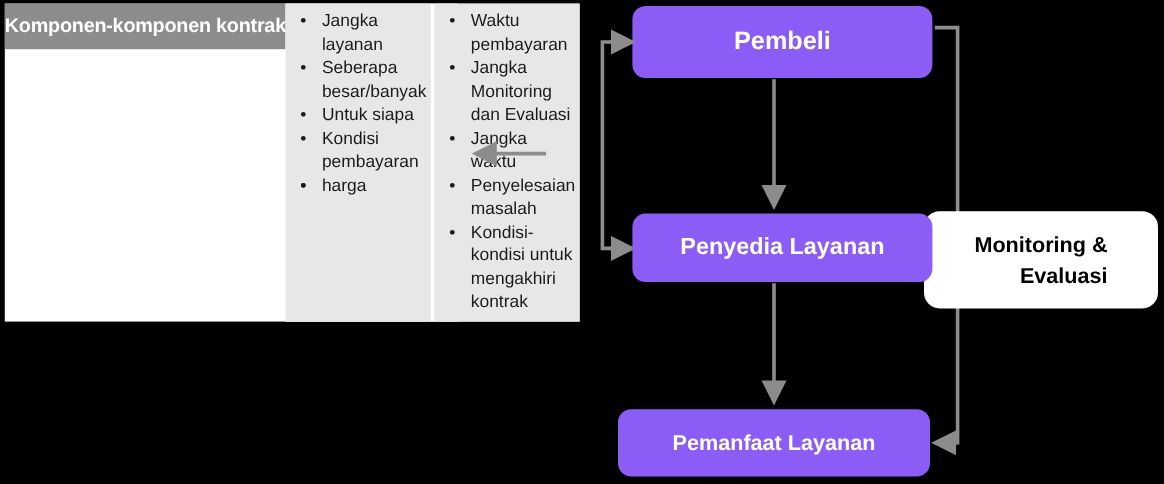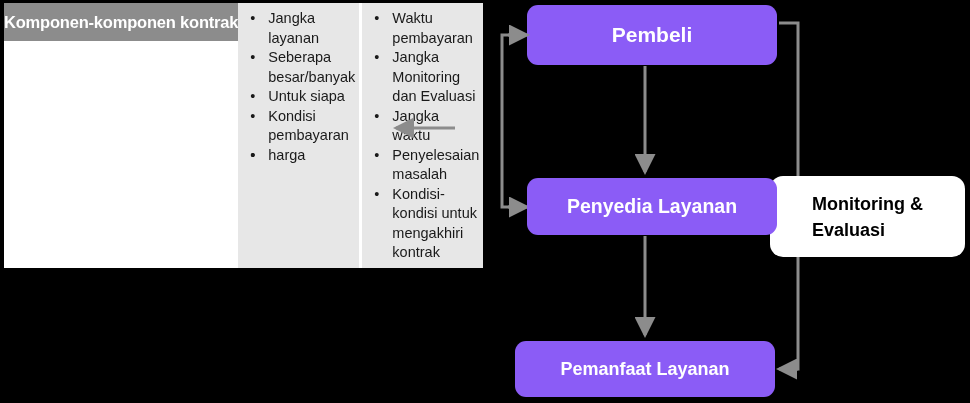--- a/index.html
+++ b/index.html
@@ -46,21 +46,21 @@
     color:#ffffff;font-weight:bold;text-align:center;
   }
   #box-pembeli{left:527px;top:5px;width:250px;height:60px;font-size:21px;}
   #box-penyedia{left:527px;top:178px;width:250px;height:57px;font-size:19.5px;z-index:3;}
   #box-pemanfaat{left:515px;top:341px;width:260px;height:56px;font-size:18px;}
 
   #box-monitoring{
     position:absolute;left:770px;top:176px;width:195px;height:81px;
     background:#ffffff;border-radius:13px;z-index:2;
     display:flex;align-items:center;justify-content:center;
-    color:#000000;font-weight:bold;font-size:18px;line-height:26px;text-align:left;
+    color:#000000;font-weight:bold;font-size:18px;line-height:26px;text-align:right;
   }
 
   
   #connectors{position:absolute;left:0;top:0;width:970px;height:403px;z-index:1;}
 </style>
 </head>
 <body>
 
 <div id="components-panel">
   <div id="panel-header">

